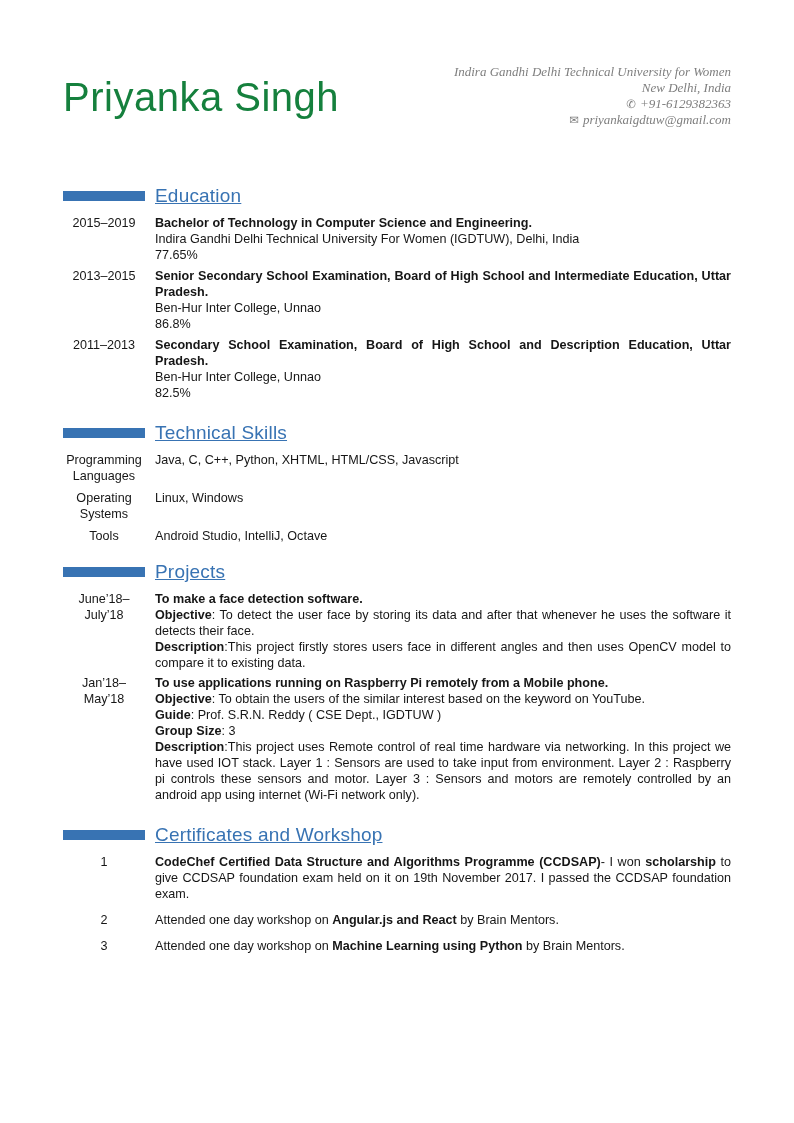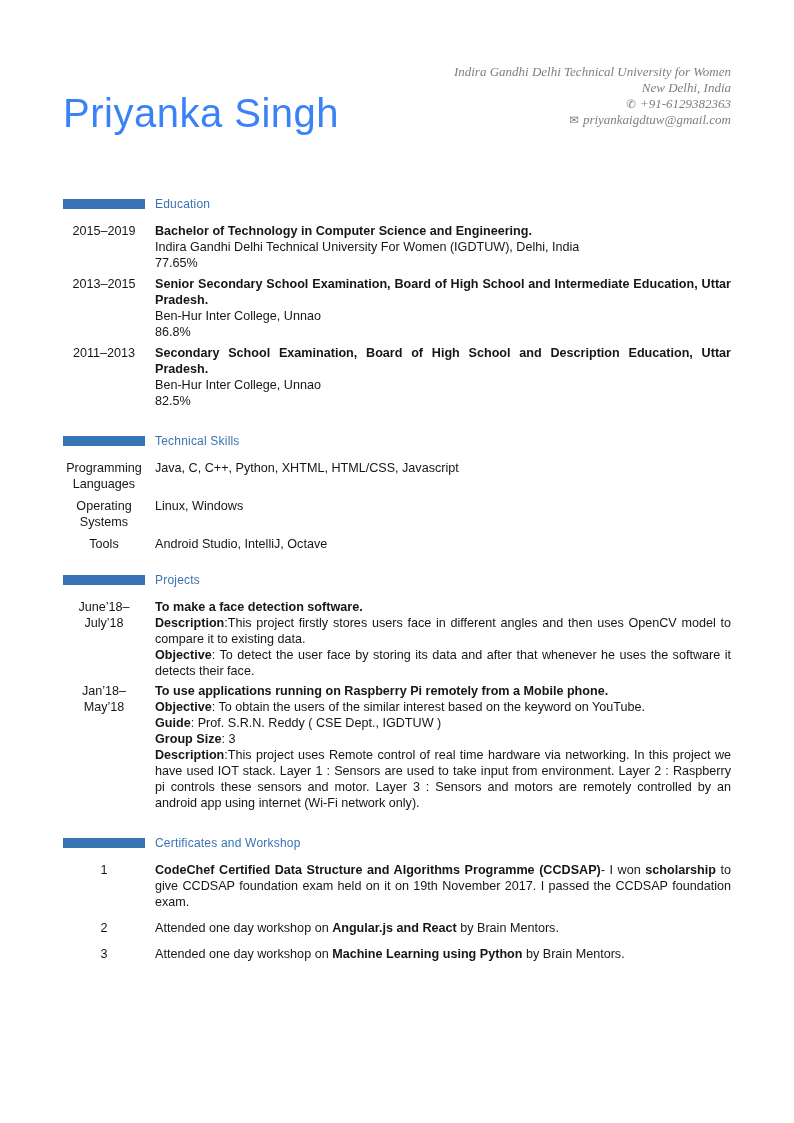--- a/index.html
+++ b/index.html
@@ -5,33 +5,33 @@
   * { margin:0; padding:0; box-sizing:border-box; }
   html, body { background:#ffffff; }
   .page {
     width:794px; height:1123px; margin:0 auto; background:#ffffff;
     font-family:"Liberation Sans","DejaVu Sans",sans-serif;
     color:#161616; font-size:12.6px; line-height:16px;
     padding:0 63px; position:relative; overflow:hidden;
   }
   
   .header { display:flex; justify-content:space-between; align-items:flex-start; padding-top:58px; }
-  .name { font-size:40px; font-weight:400; color:#3b82f6; line-height:1.15; margin-top:32px; letter-spacing:0.5px; }
+  .name { font-size:40px; font-weight:400; color:#15803d; line-height:1.15; margin-top:16px; letter-spacing:0.5px; }
   .contact { text-align:center; font-family:"Liberation Serif","DejaVu Serif",serif; font-style:italic; color:#7e7e7e; font-size:13px; line-height:16px; padding-top:6px; }
   .contact-line { display:flex; justify-content:flex-end; align-items:baseline; gap:4px; }
   .cicon { font-style:normal; font-size:11.5px; color:#7e7e7e; }
   
   .section { }
   .sec-education { margin-top:60px; }
   .sec-skills    { margin-top:24px; }
   .sec-projects  { margin-top:20px; }
   .sec-certs     { margin-top:24px; }
   .sec-head { display:grid; grid-template-columns:82px 1fr; column-gap:10px; align-items:center; }
   .sec-rule { height:10px; background:#3873b3; }
-  .sec-title { font-size:12px; font-weight:400; color:#3873b3; letter-spacing:0.2px; }
+  .sec-title { font-size:19px; font-weight:400; color:#3873b3; letter-spacing:0.2px;text-decoration:underline; }
   .sec-body { margin-top:11px; }
   
   .row { display:grid; grid-template-columns:82px 1fr; column-gap:10px; }
   .hint { text-align:center; color:#161616; }
   .cell { min-width:0; }
   .just { text-align:justify; }
   .b { font-weight:bold; }
   
   .edu + .edu { margin-top:5px; }
   .degree { font-weight:bold; text-align:justify; }
@@ -133,22 +133,22 @@
     </div>
     <div class="sec-body">
 
       <div class="row proj">
         <div class="hint">
           <div>June’18–</div>
           <div>July’18</div>
         </div>
         <div class="cell">
           <p class="proj-title just">To make a face detection software.</p>
+          <p class="just"><span class="b">Objective</span><span>: To detect the user face by storing its data and after that whenever he uses the software it detects their face.</span></p>
           <p class="just"><span class="b">Description</span><span>:This project firstly stores users face in different angles and then uses OpenCV model to compare it to existing data.</span></p>
-          <p class="just"><span class="b">Objective</span><span>: To detect the user face by storing its data and after that whenever he uses the software it detects their face.</span></p>
         </div>
       </div>
 
       <div class="row proj">
         <div class="hint">
           <div>Jan’18–</div>
           <div>May’18</div>
         </div>
         <div class="cell">
           <p class="proj-title just">To use applications running on Raspberry Pi remotely from a Mobile phone.</p>

